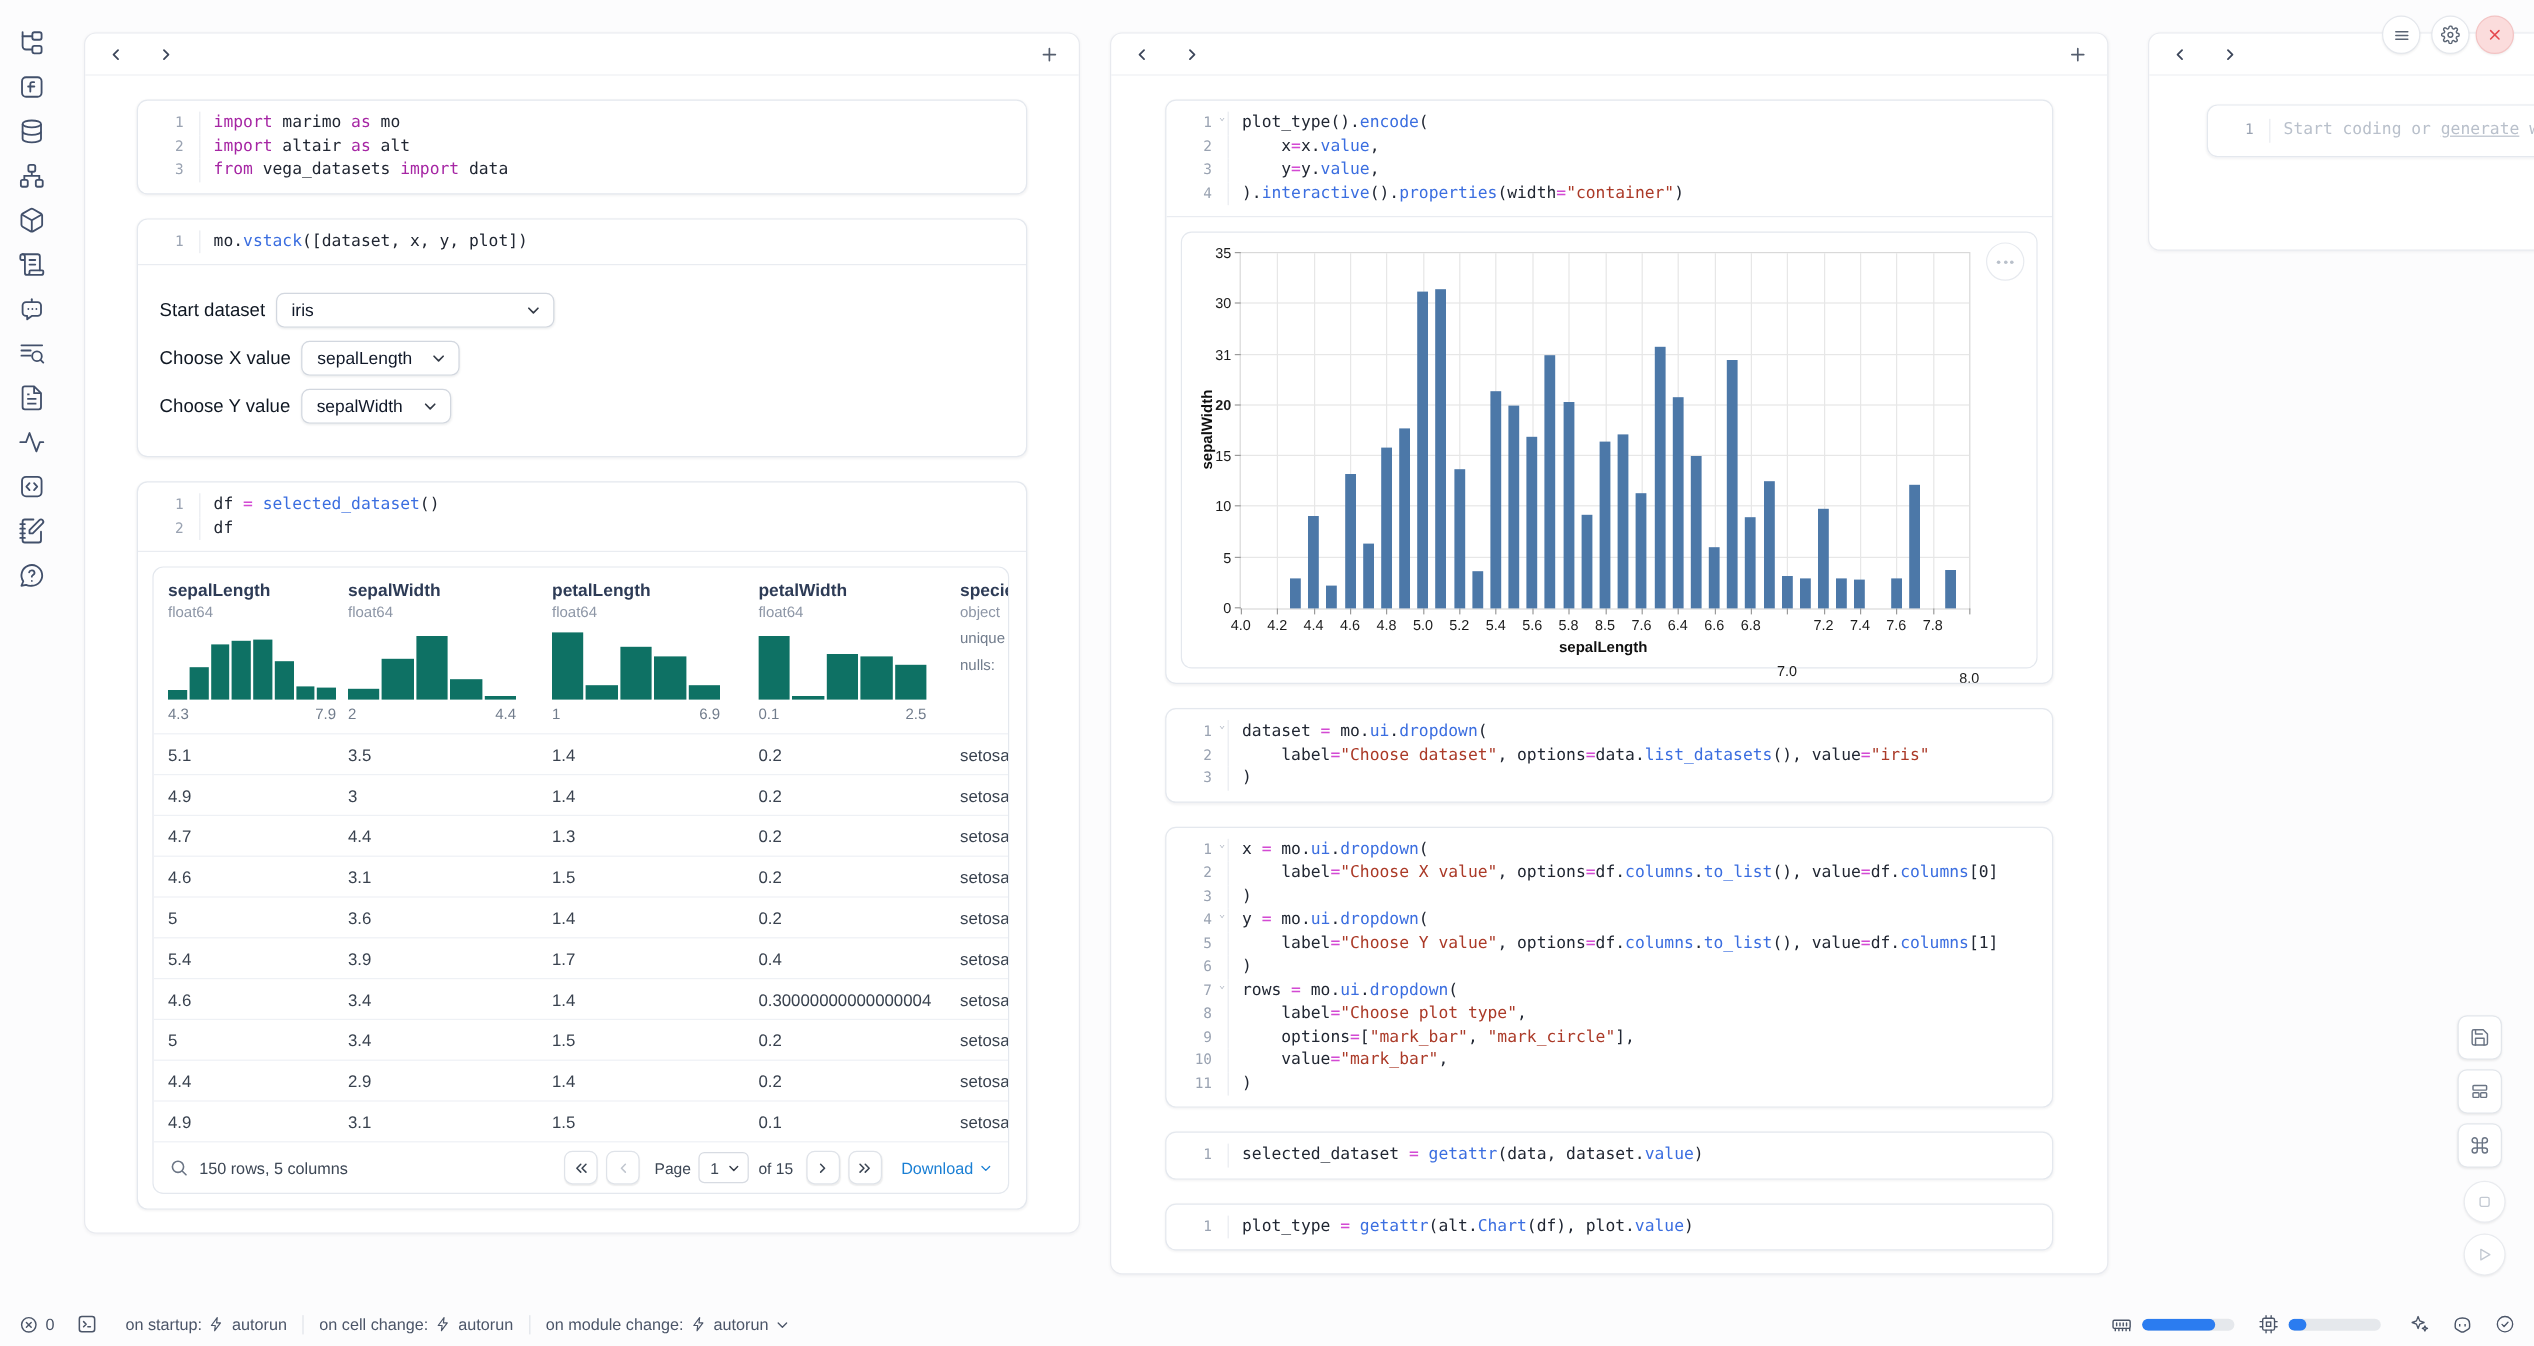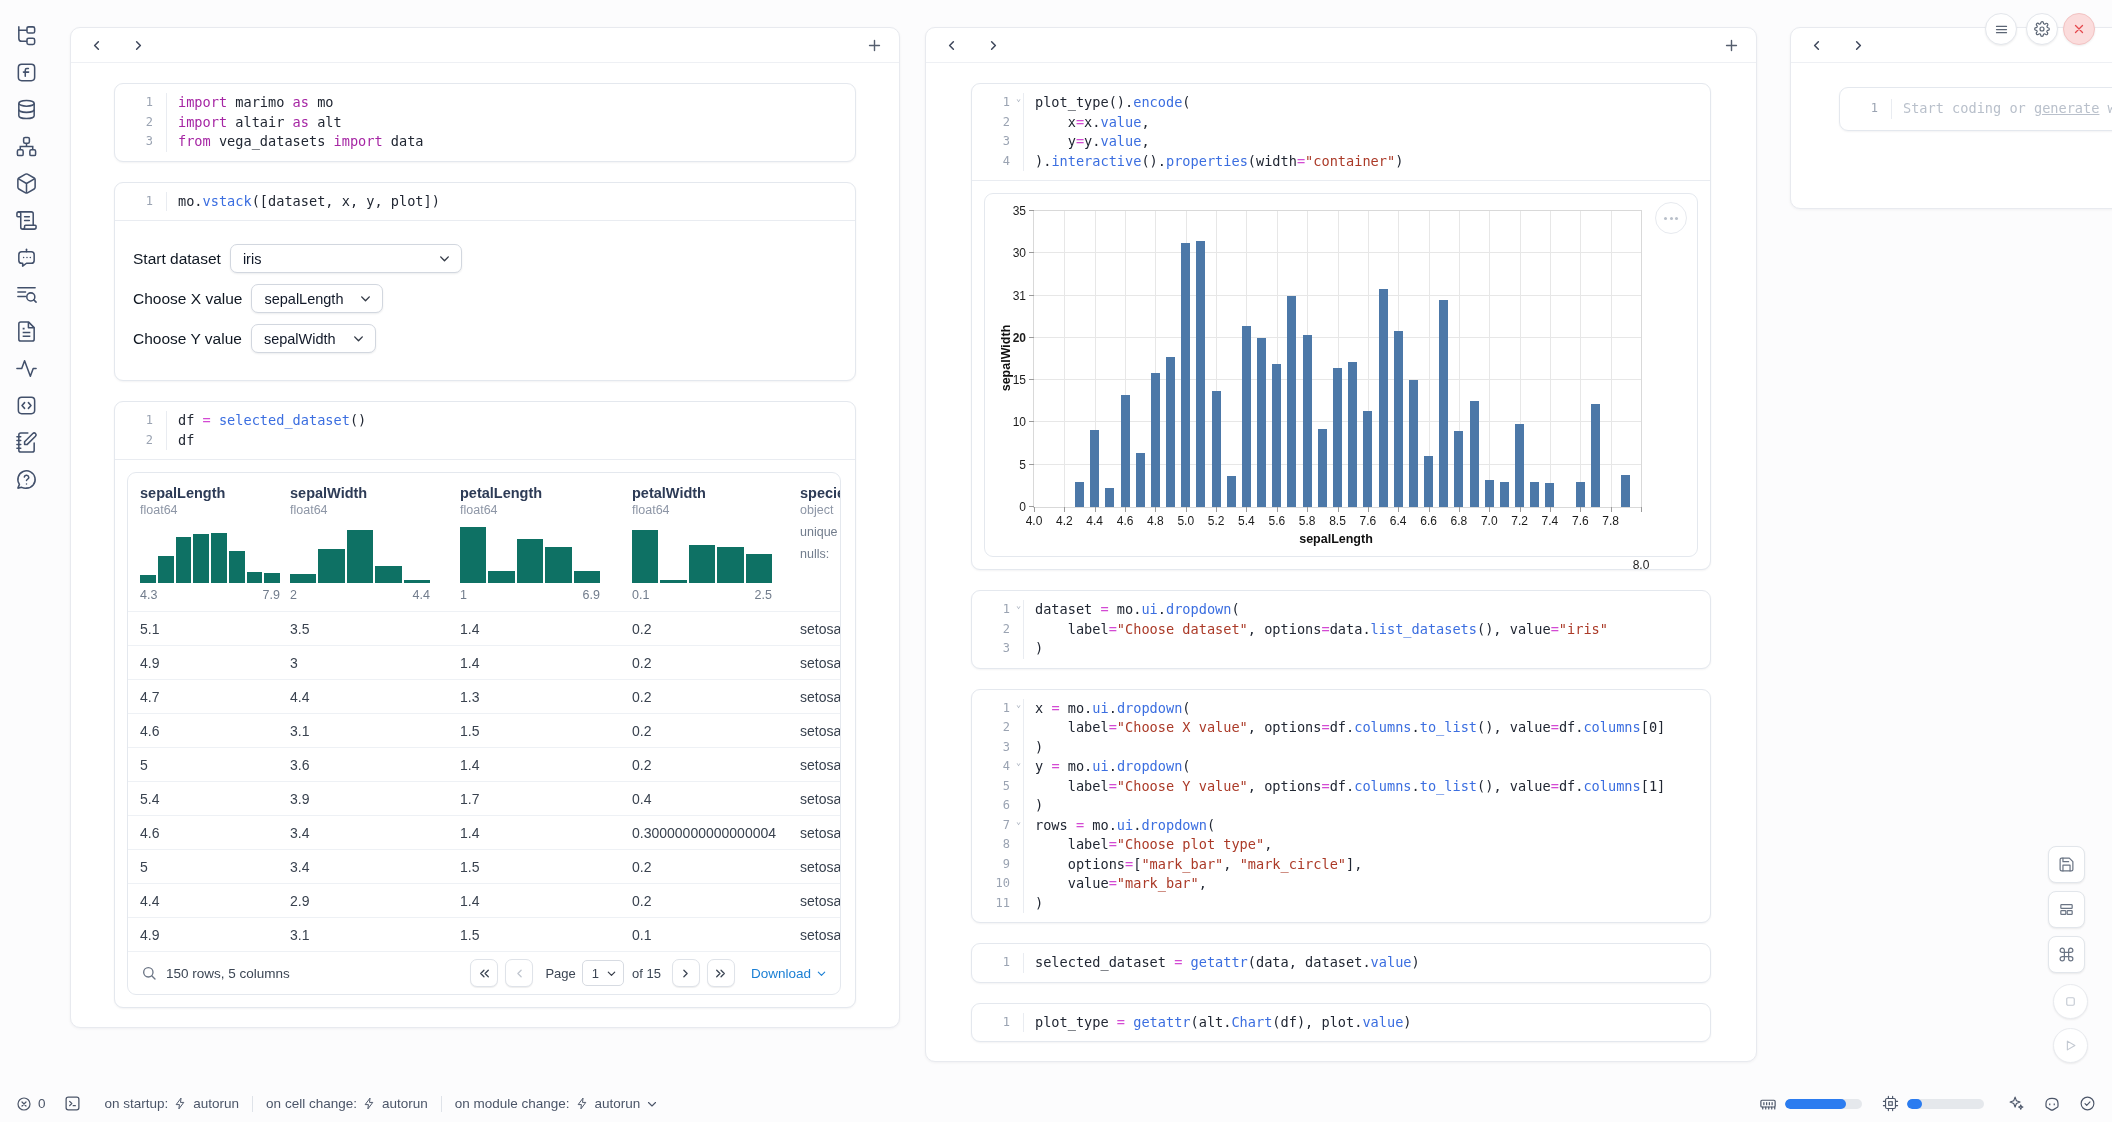--- a/index.html
+++ b/index.html
@@ -590,21 +590,21 @@
                 <div class="vgrid" style="left: 364.2px;"></div>
                 <div class="xlab2" style="left: 364.2px;">6.4</div>
                 <div class="xtickmark" style="left: 364.2px;"></div>
                 <div class="vgrid" style="left: 394.55px;"></div>
                 <div class="xlab2" style="left: 394.55px;">6.6</div>
                 <div class="xtickmark" style="left: 394.55px;"></div>
                 <div class="vgrid" style="left: 424.9px;"></div>
                 <div class="xlab2" style="left: 424.9px;">6.8</div>
                 <div class="xtickmark" style="left: 424.9px;"></div>
                 <div class="vgrid" style="left: 455.25px;"></div>
-                <div class="xlab2" style="left: 455.25px;">7.0</div>
+                <div class="xlab2" style="left: 455.25px; margin-top: 38px;">7.0</div>
                 <div class="xtickmark" style="left: 455.25px;"></div>
                 <div class="vgrid" style="left: 485.6px;"></div>
                 <div class="xlab2" style="left: 485.6px;">7.2</div>
                 <div class="xtickmark" style="left: 485.6px;"></div>
                 <div class="vgrid" style="left: 515.95px;"></div>
                 <div class="xlab2" style="left: 515.95px;">7.4</div>
                 <div class="xtickmark" style="left: 515.95px;"></div>
                 <div class="vgrid" style="left: 546.3px;"></div>
                 <div class="xlab2" style="left: 546.3px;">7.6</div>
                 <div class="xtickmark" style="left: 546.3px;"></div>

